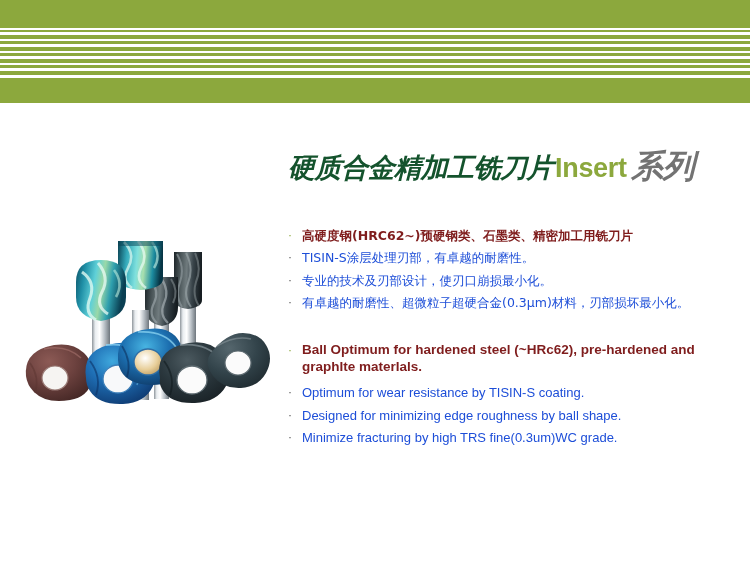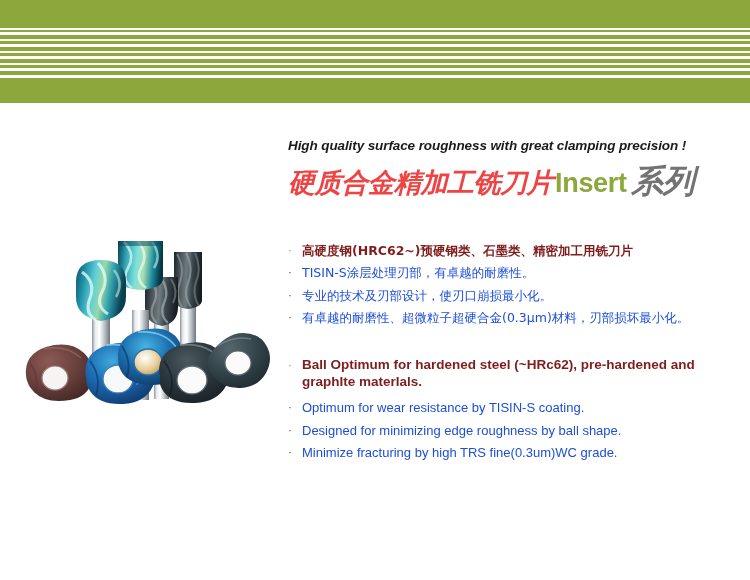--- a/index.html
+++ b/index.html
@@ -63,21 +63,21 @@
   .title-row {
     margin-top: 12px;
     white-space: nowrap;
     line-height: 1;
   }
   .title-cn {
     font-family: "DejaVu Sans", sans-serif;
     font-weight: bold;
     font-style: italic;
     font-size: 27px;
-    color: #ef4444;
+    color: #14532d;
     letter-spacing: -0.5px;
   }
   .title-en {
     font-family: "Liberation Sans", sans-serif;
     font-weight: bold;
     font-size: 27px;
     color: #8ca83d;
     letter-spacing: -0.3px;
     margin-left: 2px;
   }
@@ -285,21 +285,20 @@
     <path d="M196 122 q16 -21 33 -21 q16 0 23 12 q8 13 0 28 q-8 14 -25 15 q-18 1 -28 -12 q-9 -12 -3 -22 z" fill="url(#darkIns2)"></path>
     <path d="M203 114 q18 -11 34 -7" stroke="#8e9ba1" stroke-width="1.6" fill="none" opacity="0.55"></path>
     <ellipse cx="224" cy="131" rx="13" ry="12" fill="#fbfbfb"></ellipse>
     <ellipse cx="224" cy="131" rx="13" ry="12" fill="none" stroke="#5d6a70" stroke-width="1.2"></ellipse>
   </g>
 </svg>
 </div>
 
 <div class="content">
 
-  <div class="tagline">High quality surface roughness with great clamping precision !</div>
 
   <div class="title-row">
     <span class="title-cn">硬质合金精加工铣刀片</span><span class="title-en">Insert</span> <span class="title-en-cn">系列</span>
   </div>
 
   <div class="bullets cn-block">
     <div class="bullet hl">
       <span class="dot">·</span>
       <span class="txt">高硬度钢(HRC62~)预硬钢类、石墨类、精密加工用铣刀片</span>
     </div>

